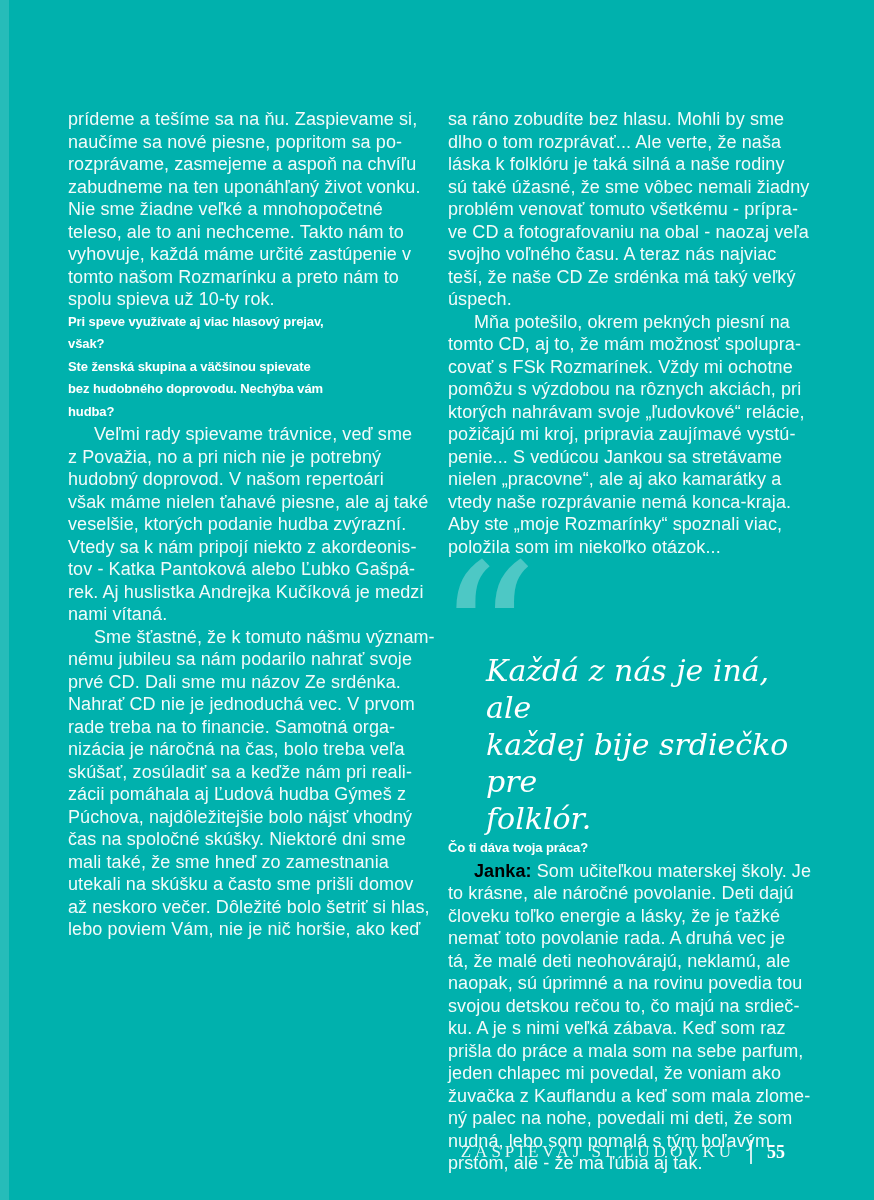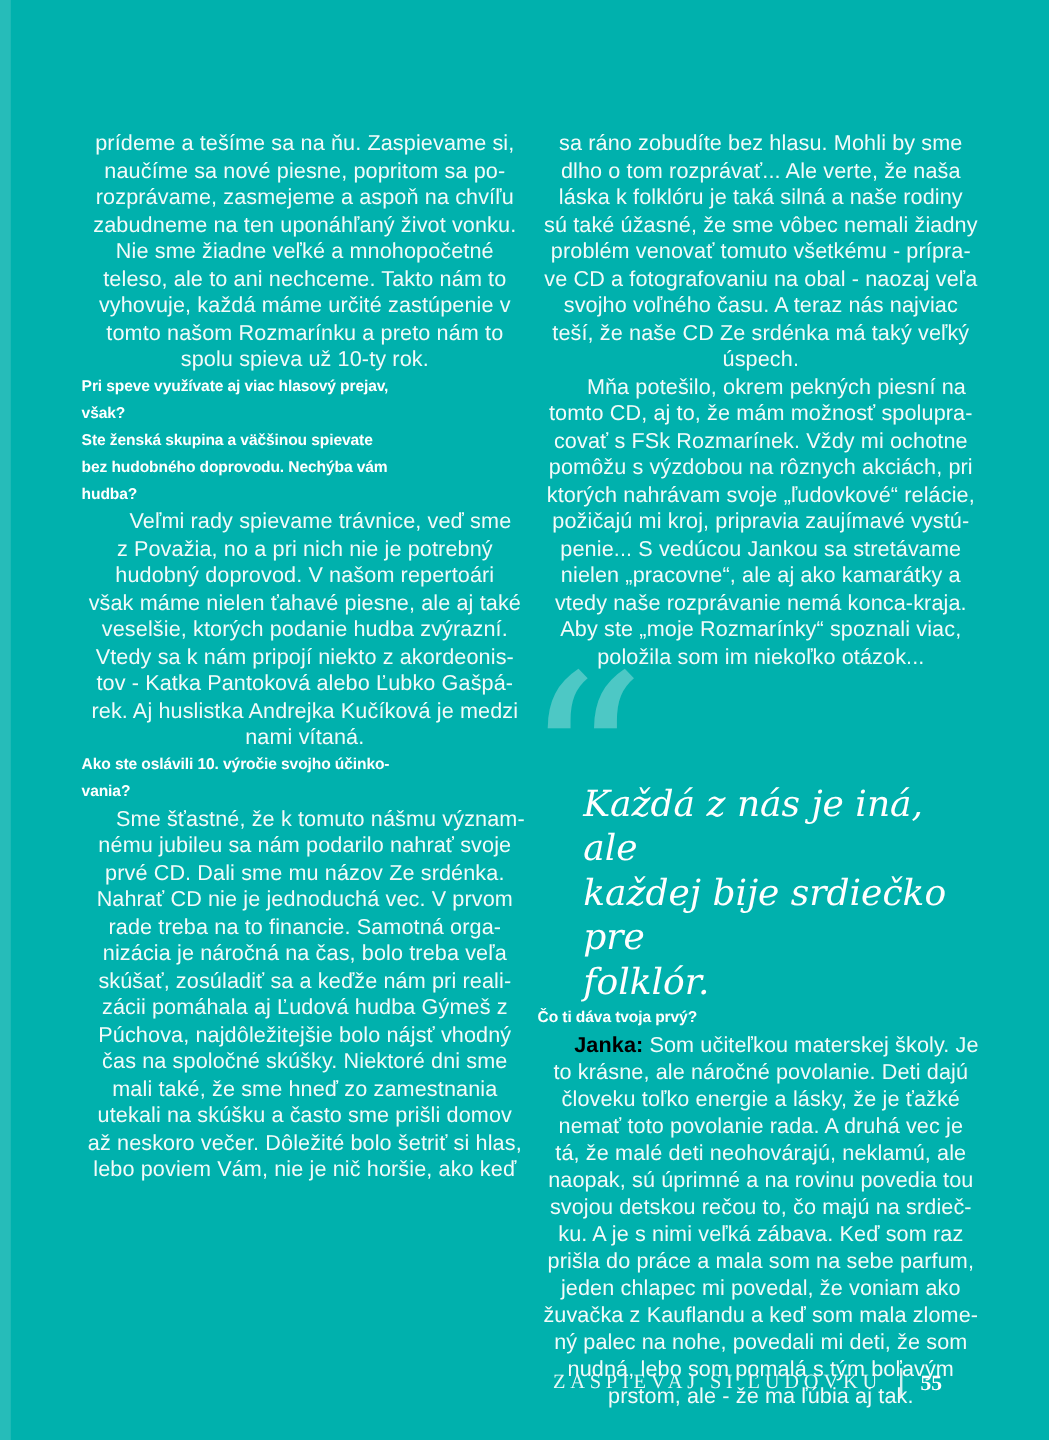--- a/index.html
+++ b/index.html
@@ -10,21 +10,21 @@
   }
   .edge-strip{
     position:absolute;left:0;top:0;width:9px;height:1200px;
     background:rgba(255,255,255,0.15);
   }
   .col{position:absolute;top:108px;width:372px;}
   .col-left{left:68px;}
   .col-right{left:448px;}
   p.body{
     margin:0;font-size:18px;line-height:22.5px;color:#f2fbfa;
-    white-space:pre-line;letter-spacing:0.1px;text-align:center;
+    white-space:pre-line;letter-spacing:0.1px;
   }
   p.indent{text-indent:26px;}
   p.body b{color:#000000;font-weight:bold;}
   h3.q{
     margin:0;font-size:13px;line-height:22.5px;color:#ffffff;
     font-weight:bold;white-space:pre-line;letter-spacing:-0.1px;
   }
   .mt-head{margin-top:21px;}
   .mt-head-lg{margin-top:20px;}
   .mt-ans{margin-top:4px;}
@@ -82,22 +82,20 @@
     <p class="body indent mt-ans">Veľmi rady spievame trávnice, veď sme
 z Považia, no a pri nich nie je potrebný
 hudobný doprovod. V našom repertoári
 však máme nielen ťahavé piesne, ale aj také
 veselšie, ktorých podanie hudba zvýrazní.
 Vtedy sa k nám pripojí niekto z akordeonis-
 tov - Katka Pantoková alebo Ľubko Gašpá-
 rek. Aj huslistka Andrejka Kučíková je medzi
 nami vítaná.</p>
 
-    <h3 class="q mt-head-lg">Ako ste oslávili 10. výročie svojho účinko-
-vania?</h3>
     <p class="body indent mt-ans">Sme šťastné, že k tomuto nášmu význam-
 nému jubileu sa nám podarilo nahrať svoje
 prvé CD. Dali sme mu názov Ze srdénka.
 Nahrať CD nie je jednoduchá vec. V prvom
 rade treba na to financie. Samotná orga-
 nizácia je náročná na čas, bolo treba veľa
 skúšať, zosúladiť sa a keďže nám pri reali-
 zácii pomáhala aj Ľudová hudba Gýmeš z
 Púchova, najdôležitejšie bolo nájsť vhodný
 čas na spoločné skúšky. Niektoré dni sme
@@ -130,21 +128,21 @@
 Aby ste „moje Rozmarínky“ spoznali viac,
 položila som im niekoľko otázok...</p>
 
     <div class="pull-quote">
       <span class="quote-mark">“</span>
       <span>Každá z nás je iná, ale
 každej bije srdiečko pre
 folklór.</span>
     </div>
 
-    <h3 class="q mt-q4">Čo ti dáva tvoja prvý?</h3>
+    <h3 class="q mt-q4">Čo ti dáva tvoja práca?</h3>
     <p class="body indent mt-ans"><b>Janka:</b><span> Som učiteľkou materskej školy. Je
 to krásne, ale náročné povolanie. Deti dajú
 človeku toľko energie a lásky, že je ťažké
 nemať toto povolanie rada. A druhá vec je
 tá, že malé deti neohovárajú, neklamú, ale
 naopak, sú úprimné a na rovinu povedia tou
 svojou detskou rečou to, čo majú na srdieč-
 ku. A je s nimi veľká zábava. Keď som raz
 prišla do práce a mala som na sebe parfum,
 jeden chlapec mi povedal, že voniam ako

